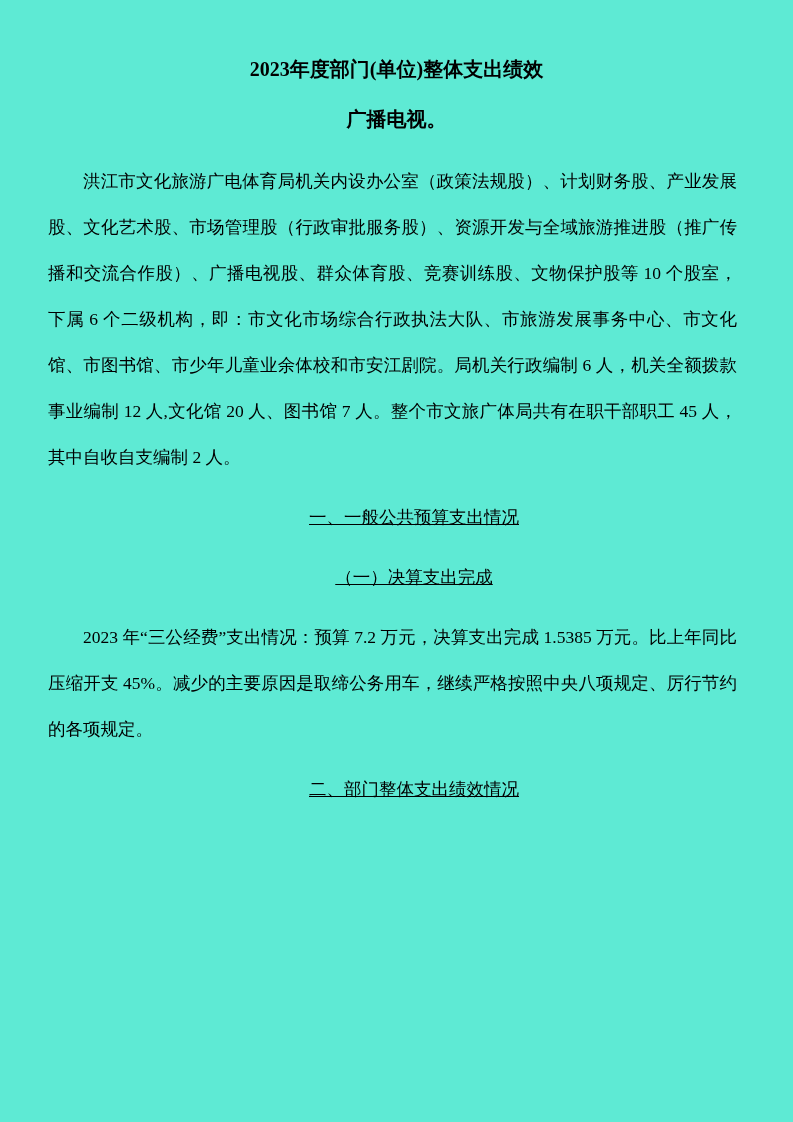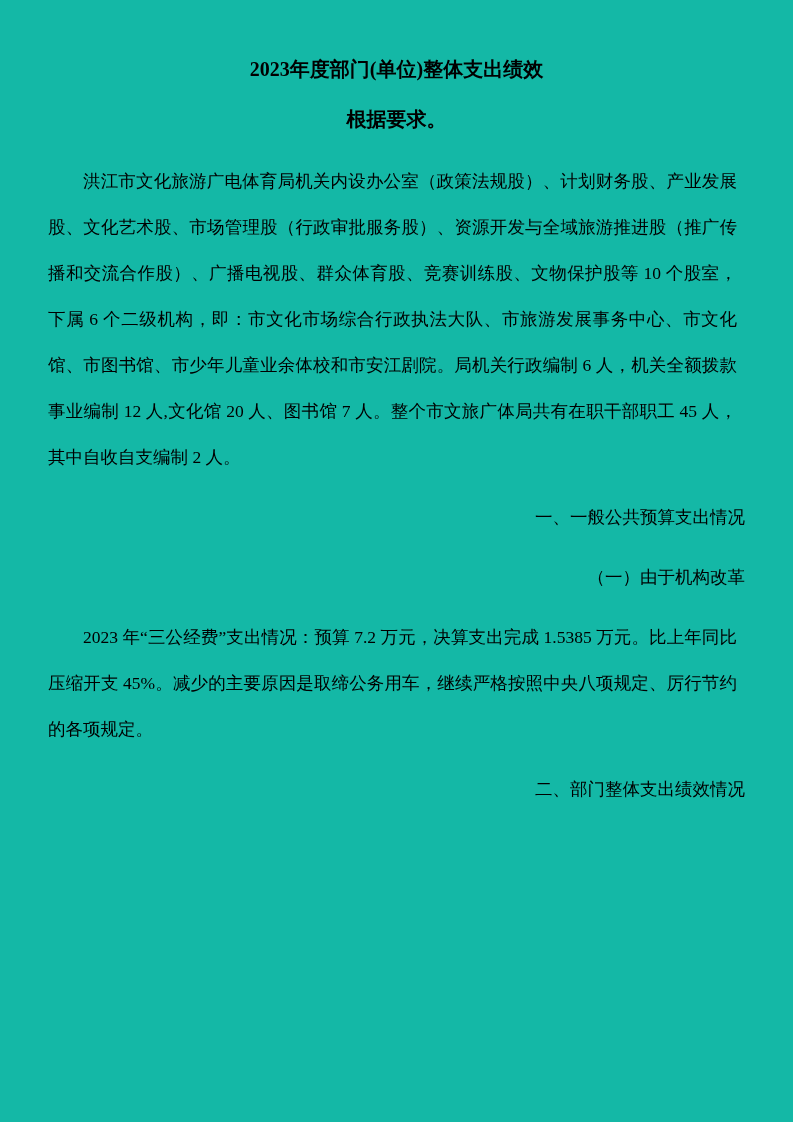--- a/index.html
+++ b/index.html
@@ -12,21 +12,21 @@
     height: 1122px;
     overflow: hidden;
     color: #000000;
     font-family: "Liberation Serif", "DejaVu Serif", serif;
   }
   .page {
     box-sizing: border-box;
     width: 793px;
     height: 1122px;
     padding: 44px 48px 0 48px;
-    background: #14b8a6;
+    background: #5eead4;
   }
   .title {
     margin: 0 0 14px 0;
     text-align: center;
     font-size: 20px;
     font-weight: bold;
     color: #000000;
   }
   .title .title-line {
     display: block;
@@ -38,42 +38,43 @@
     line-height: 46px;
     text-align: justify;
     text-justify: inter-ideograph;
     text-indent: 2em;
     word-break: break-all;
   }
   .heading {
     margin: 0 0 14px 0;
     font-size: 17.5px;
     line-height: 46px;
-    text-align: right;
+    text-align: center;
     text-indent: 2em;
+    text-decoration: underline;
   }
   .heading:last-child {
     margin-bottom: 0;
   }
 </style>
 </head>
 <body>
 
 <div class="page">
 
   <h1 class="title">
     <span class="title-line">2023年度部门(单位)整体支出绩效</span>
-    <span class="title-line">根据要求。</span>
+    <span class="title-line">广播电视。</span>
   </h1>
 
   <p class="para">洪江市文化旅游广电体育局机关内设办公室（政策法规股）、计划财务股、产业发展股、文化艺术股、市场管理股（行政审批服务股）、资源开发与全域旅游推进股（推广传播和交流合作股）、广播电视股、群众体育股、竞赛训练股、文物保护股等 10 个股室，下属 6 个二级机构，即：市文化市场综合行政执法大队、市旅游发展事务中心、市文化馆、市图书馆、市少年儿童业余体校和市安江剧院。局机关行政编制 6 人，机关全额拨款事业编制 12 人,文化馆 20 人、图书馆 7 人。整个市文旅广体局共有在职干部职工 45 人，其中自收自支编制 2 人。</p>
 
 
   <p class="heading">一、一般公共预算支出情况</p>
 
-  <p class="heading">（一）由于机构改革</p>
+  <p class="heading">（一）决算支出完成</p>
 
 
   <p class="para">2023 年“三公经费”支出情况：预算 7.2 万元，决算支出完成 1.5385 万元。比上年同比压缩开支 45%。减少的主要原因是取缔公务用车，继续严格按照中央八项规定、厉行节约的各项规定。</p>
 
   <p class="heading">二、部门整体支出绩效情况</p>
 
 </div>
 
 </body></html>

